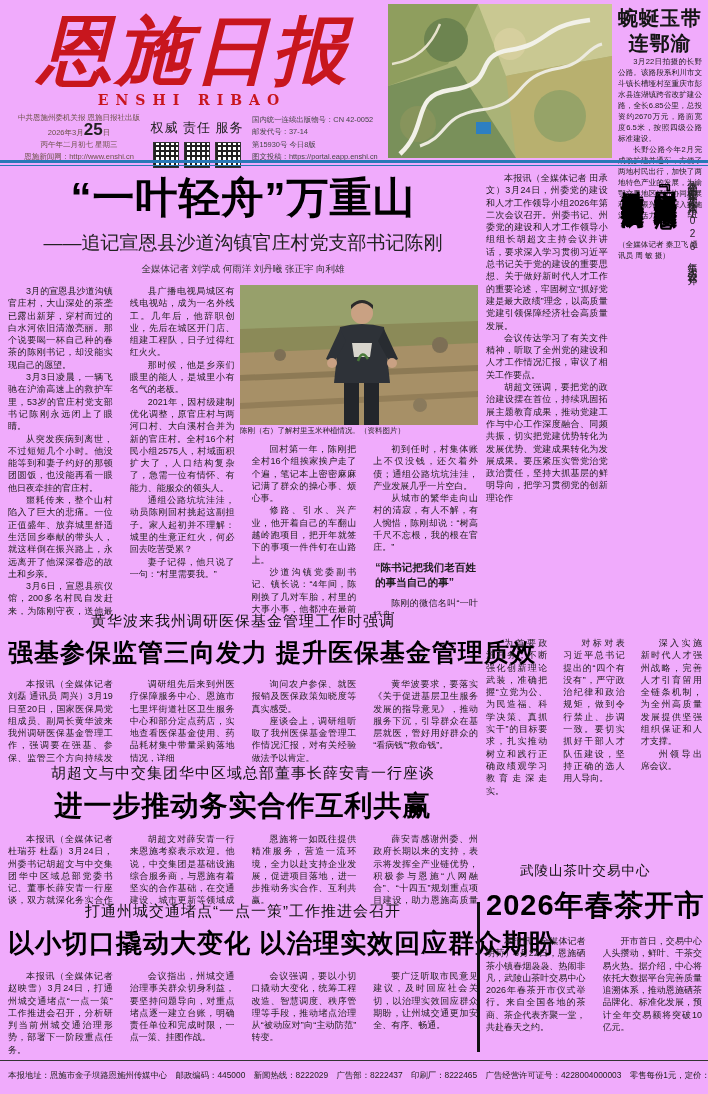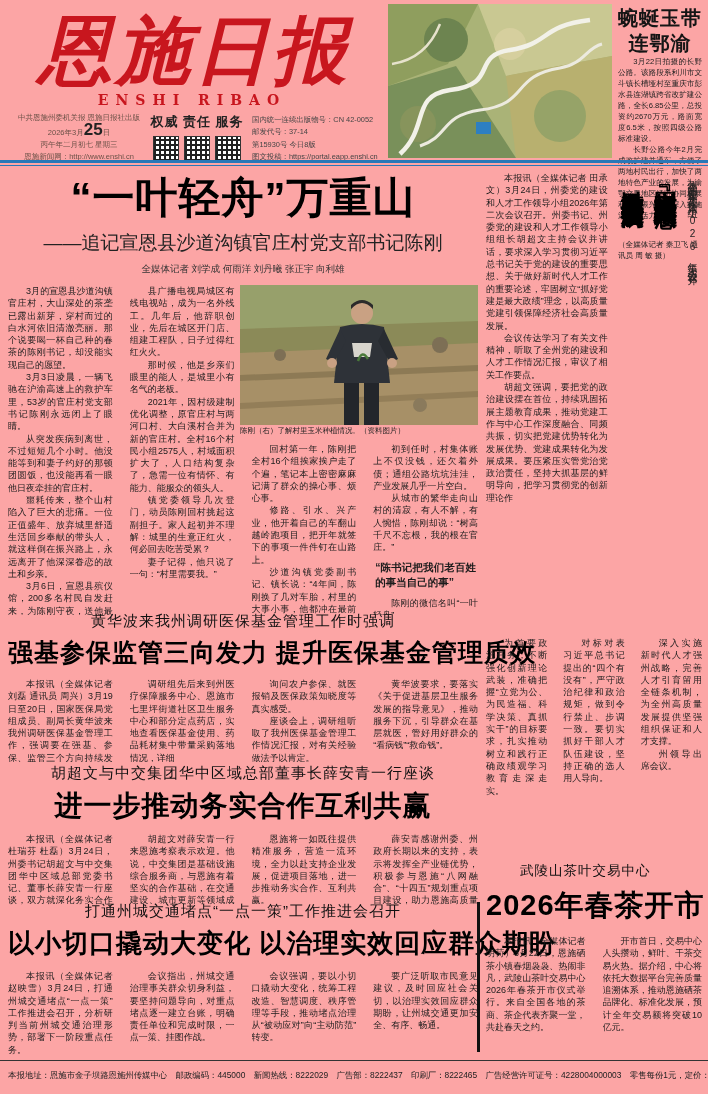--- a/index.html
+++ b/index.html
@@ -3,21 +3,21 @@
 <meta charset="utf-8">
 <style>
   :root{
     --masthead_red:#c8161e;
     --rule_blue:#2878b8;
     --ink:#151515;
   }
   html,body{margin:0;padding:0;background:#9a9a9a;}
   .page{
     position:relative;width:708px;height:1094px;margin:0 auto;
-    background:#fca5a5;color:var(--ink);
+    background:#f0abfc;color:var(--ink);
     font-family:"Liberation Sans","DejaVu Sans",sans-serif;
     overflow:hidden;
   }
   p{margin:0;}
   
   .mast-title{
     position:absolute;left:22px;top:2px;width:345px;height:96px;
     font-family:"DejaVu Serif",serif;font-weight:900;font-style:italic;
     font-size:74px;line-height:96px;letter-spacing:4px;color:var(--masthead_red);
     text-align:center;white-space:nowrap;
@@ -26,21 +26,21 @@
     position:absolute;left:92px;top:92px;width:200px;text-align:center;
     font-size:14px;font-weight:bold;letter-spacing:7px;color:var(--masthead_red);
     font-family:"DejaVu Serif",serif;
   }
   .mast-left{
     position:absolute;left:14px;top:112px;width:130px;
     font-size:7.5px;line-height:12px;color:#6b5147;text-align:center;
   }
   .mast-left .bigday{font-size:17px;font-weight:900;color:#222;}
   .mast-center{position:absolute;left:146px;top:113px;width:102px;text-align:center;}
-  .mast-slogan{font-size:13px;font-weight:700;color:#222;letter-spacing:1px;}
+  .mast-slogan{font-size:13px;font-weight:400;color:#222;letter-spacing:1px;margin-top:6px;}
   .qr-row{display:flex;gap:5px;justify-content:center;margin-top:5px;}
   .qr{
     width:24px;height:24px;border:1px solid #333;
     background:
       repeating-linear-gradient(0deg,#222 0 2px,transparent 2px 5px),
       repeating-linear-gradient(90deg,#222 0 2px,#fff 2px 5px);
   }
   .mast-right{
     position:absolute;left:252px;top:114px;width:134px;
     font-size:7.4px;line-height:12.4px;color:#444;text-align:left;
@@ -191,21 +191,21 @@
             <p>3月3日凌晨，一辆飞驰在沪渝高速上的救护车里，53岁的官庄村党支部书记陈刚永远闭上了眼睛。</p>
             <p>从突发疾病到离世，不过短短几个小时。他没能等到和妻子约好的那顿团圆饭，也没能再看一眼他日夜牵挂的官庄村。</p>
             <p>噩耗传来，整个山村陷入了巨大的悲痛。一位正值盛年、放弃城里舒适生活回乡奉献的带头人，就这样倒在振兴路上，永远离开了他深深眷恋的故土和乡亲。</p>
             <p>3月6日，宣恩县殡仪馆，200多名村民自发赶来，为陈刚守夜，送他最后一程。</p>
             <p>哀乐低回，细雨如诉。</p>
           </div>
         <div class="col">
             <p>县广播电视局城区有线电视站，成为一名外线工。几年后，他辞职创业，先后在城区开门店、组建工程队，日子过得红红火火。</p>
             <p>那时候，他是乡亲们眼里的能人，是城里小有名气的老板。</p>
             <p>2021年，因村级建制优化调整，原官庄村与两河口村、大白溪村合并为新的官庄村。全村16个村民小组2575人，村域面积扩大了，人口结构复杂了，急需一位有情怀、有能力、能服众的领头人。</p>
-            <p>镇党委领导几次登门，动员陈刚回村挑起这副担子。家人起初并不理解：城里的生意正红火，何必回去吃苦受累？</p>
+            <p>通组公路坑坑洼洼，动员陈刚回村挑起这副担子。家人起初并不理解：城里的生意正红火，何必回去吃苦受累？</p>
             <p>妻子记得，他只说了一句：“村里需要我。”</p>
           </div>
         <div class="col photo-pad">
             <p>回村第一年，陈刚把全村16个组挨家挨户走了个遍，笔记本上密密麻麻记满了群众的操心事、烦心事。</p>
             <p>修路、引水、兴产业，他开着自己的车翻山越岭跑项目，把开年就签下的事项一件件钉在山路上。</p>
             <p>沙道沟镇党委副书记、镇长说：“4年间，陈刚换了几对车胎，村里的大事小事，他都冲在最前面，最辛苦。”</p>
           </div>
         <div class="col photo-pad">
             <p>初到任时，村集体账上不仅没钱，还欠着外债；通组公路坑坑洼洼，产业发展几乎一片空白。</p>
             <p>从城市的繁华走向山村的清寂，有人不解，有人惋惜，陈刚却说：“树高千尺不忘根，我的根在官庄。”</p>

